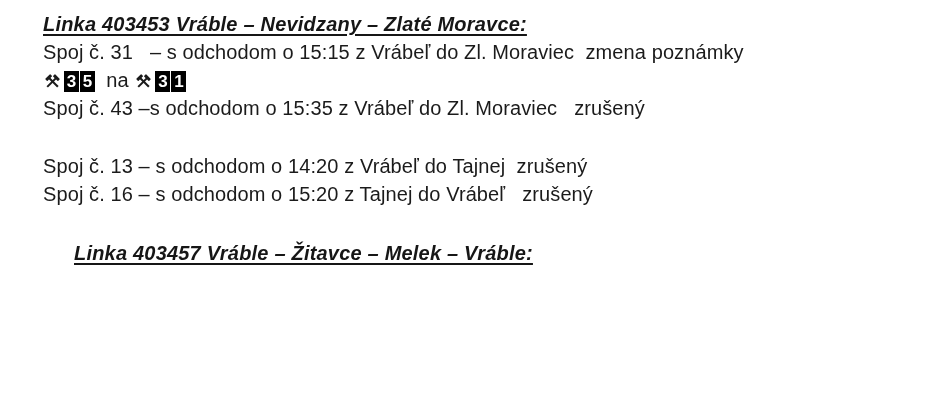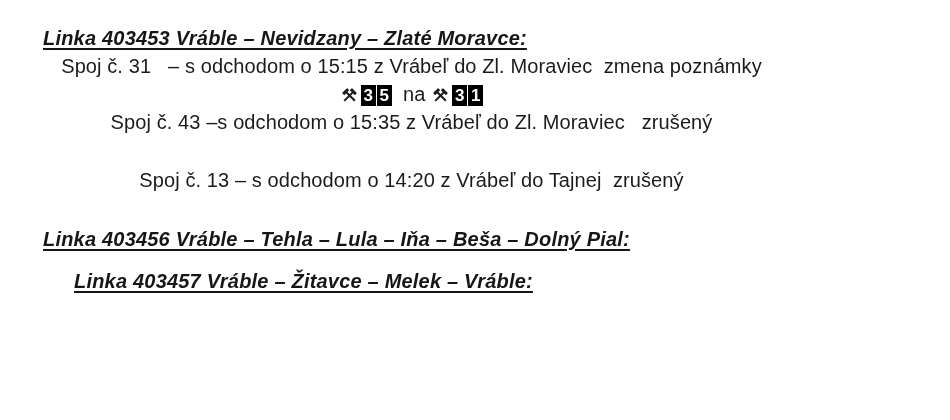--- a/index.html
+++ b/index.html
@@ -6,21 +6,21 @@
     margin: 0;
     padding: 0;
     background: #ffffff;
   }
   .page {
     position: relative;
     width: 790px;
     height: 420px;
     background: #ffffff;
     box-sizing: border-box;
-    padding: 24px 10px 0 43px;
+    padding: 10px 10px 0 43px;
     overflow: hidden;
     font-family: "Liberation Sans", "DejaVu Sans", sans-serif;
     color: #1b1b1b;
     font-size: 20px;
     line-height: 28px;
   }
   section { margin: 0; padding: 0; }
   .sec-2 { margin-top: 30px; }
   .sec-3 { margin-top: 31px; }
   .sec-4 { margin-top: 14px; margin-left: 31px; }
@@ -38,21 +38,20 @@
     white-space: pre-wrap;
     letter-spacing: 0.2px;
   }
   p.line {
     margin: 0;
     padding: 0;
     font-size: 20px;
     line-height: 28px;
     white-space: pre-wrap;
     letter-spacing: 0.1px;
-    text-align: center;
   }
   .note {
     display: inline-flex;
     align-items: center;
     vertical-align: -4px;
     white-space: nowrap;
   }
   .hammers-icon {
     display: inline-block;
     width: 19px;
@@ -109,23 +108,23 @@
             </g>
           </svg>
           <span class="digit-box">3</span>
           <span class="digit-box">1</span>
         </span></p>
     <p class="line">Spoj č. 43 –s odchodom o 15:35 z Vrábeľ do Zl. Moraviec   zrušený</p>
   </section>
 
   <section class="sec-2">
     <p class="line">Spoj č. 13 – s odchodom o 14:20 z Vrábeľ do Tajnej  zrušený</p>
+    <p class="line">Spoj č. 16 – s odchodom o 15:20 z Tajnej do Vrábeľ   zrušený</p>
   </section>
 
   <section class="sec-3">
-    <h2 class="heading">Linka 403456 Vráble – Tehla – Lula – Iňa – Beša – Dolný Pial:</h2>
   </section>
 
   <section class="sec-4">
     <h2 class="heading">Linka 403457 Vráble – Žitavce – Melek – Vráble:</h2>
   </section>
 
 </div>
 
 </body></html>

